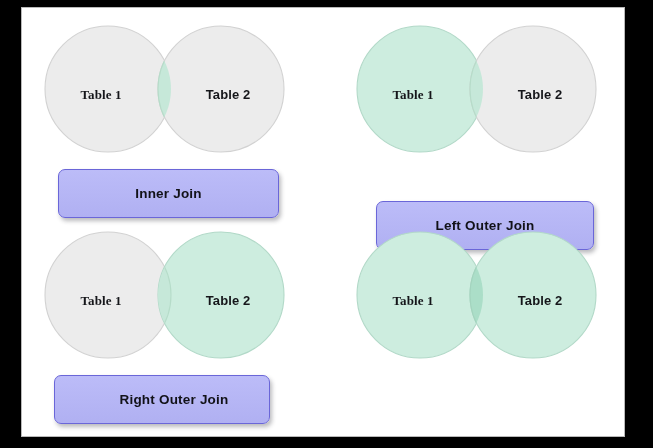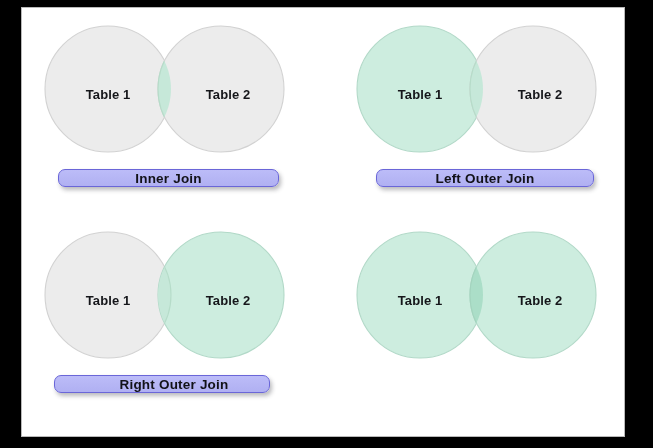--- a/index.html
+++ b/index.html
@@ -47,44 +47,44 @@
     position: absolute;
     top: 74px;
     width: 96px;
     text-align: center;
     font-size: 13px;
     font-weight: bold;
     color: #15161a;
     letter-spacing: 0.1px;
     line-height: 1;
   }
-  .label-t1 { left: 24px; }
+  .label-t1 { left: 17px; font-family: Liberation Serif, serif; }
   .label-t2 { left: 144px; }
 
   .join-button {
     position: absolute;
     left: 22px;
     top: 155px;
     width: 221px;
-    height: 18px;
+    height: 49px;
     background: linear-gradient(#bcbcf8, #b0b0f2);
     border: 1.4px solid #6a66d8;
     border-radius: 7px;
     box-shadow: 2px 3px 4px rgba(30,30,40,0.30);
     display: flex;
     align-items: center;
     justify-content: center;
     font-size: 13.5px;
     font-weight: bold;
     color: #121218;
     letter-spacing: 0.2px;
     box-sizing: border-box;
   }
   .cell-tr .join-button,
-  .cell-br .join-button { left: 28px; width: 218px; }
+  .cell-br .join-button { left: 28px; width: 218px; margin-top: 32px; }
   .cell-bl .join-button { left: 18px; width: 216px; padding-left: 24px; }
 </style>
 </head>
 <body>
 
 <div id="slide-canvas">
 
   <div class="join-cell cell-tl">
     <div class="venn">
       <svg width="276" height="150" viewBox="0 0 276 150" xmlns="http://www.w3.org/2000/svg">

